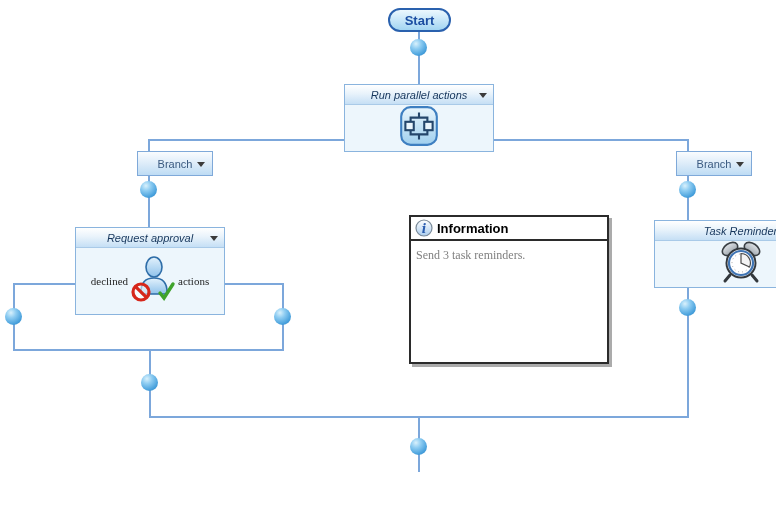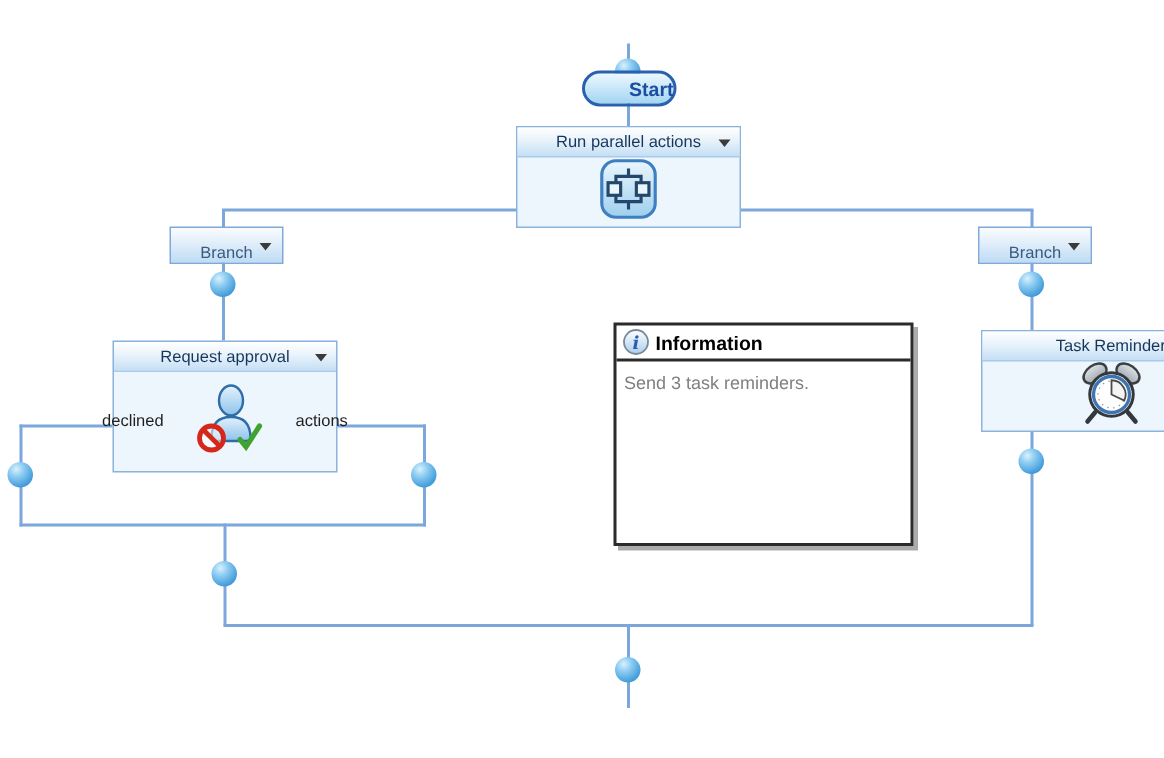--- a/index.html
+++ b/index.html
@@ -10,45 +10,45 @@
   .hline{height:2px;}
   .vline{width:2px;}
   
   .dot{position:absolute;width:17px;height:17px;border-radius:50%;
        background:radial-gradient(circle at 35% 28%, #D9F1FC 0%, #8FCDF2 30%, #47A0DC 70%, #2F80BF 100%);}
   
   .pill{position:absolute;width:63px;height:24px;box-sizing:border-box;
         border:2px solid #2A61AE;border-radius:13px;
         background:linear-gradient(#ECF8FE, #C4E5F8 55%, #A2D5F2);
         color:#1B4EA2;font-weight:bold;font-size:13px;
-        display:flex;align-items:center;justify-content:flex-end;margin-top:39px;}
+        display:flex;align-items:center;justify-content:center;}
   
   .activity{position:absolute;box-sizing:border-box;border:1px solid #8AB4DE;background:#EDF6FC;}
   .activity-header{height:20px;box-sizing:border-box;border-bottom:1px solid #A9CAE8;
         background:linear-gradient(#FFFFFF, #E9F3FB 45%, #C5DFF5);
         display:flex;align-items:center;justify-content:center;position:relative;
-        font-size:11px;color:#16365C;}
+        font-size:11px;color:#16365C;font-style:italic;}
   .activity-body{display:flex;align-items:center;justify-content:center;height:calc(100% - 20px);}
   .drop-arrow{position:absolute;right:6px;top:50%;margin-top:-2px;width:0;height:0;
         border-left:4px solid transparent;border-right:4px solid transparent;
         border-top:5px solid #3B3B3B;}
   
   .branch{position:absolute;width:76px;height:25px;box-sizing:border-box;
         border:1px solid #7FA9D9;
         background:linear-gradient(#FAFCFE, #DDECF9 50%, #BEDCF4);
-        display:flex;align-items:flex-end;justify-content:center;position:absolute;
-        font-size:11px;color:#3A5A80;}
+        display:flex;align-items:center;justify-content:center;position:absolute;
+        font-size:11px;color:#3A5A80;margin-left:24px;}
   .branch .drop-arrow{right:7px;}
   .outcome-label{font-size:11px;color:#1F1F1F;white-space:nowrap;}
   
   .info-box{position:absolute;left:409px;top:215px;width:200px;height:149px;box-sizing:border-box;
         background:#ffffff;border:2px solid #2B2B2B;box-shadow:3px 3px 0 #ABABAB;}
   .info-header{display:flex;align-items:center;gap:4px;padding:2px 4px;
         border-bottom:2px solid #2B2B2B;font-weight:bold;font-size:13px;color:#000;}
-  .info-body{padding:7px 5px;font-family:Liberation Sans, sans-serif;font-size:12px;color:#808080;}
+  .info-body{padding:7px 5px;font-family:Liberation Serif, serif;font-size:12px;color:#808080;}
 </style>
 </head>
 <body>
 
 <div class="canvas">
 
   <div class="vline" style="left:418px;top:29px;height:56px;"></div>
   <div class="hline" style="left:148px;top:139px;width:198px;"></div>
   <div class="hline" style="left:492px;top:139px;width:197px;"></div>
   <div class="vline" style="left:148px;top:140px;height:12px;"></div>
@@ -108,21 +108,21 @@
   <div class="branch" style="left:652px;top:151px;">
     <span>Branch</span>
     <span class="drop-arrow"></span>
   </div>
 
   <div class="activity" style="left:75px;top:227px;width:150px;height:88px;">
     <div class="activity-header">
       <span>Request approval</span>
       <span class="drop-arrow"></span>
     </div>
-    <div class="activity-body" style="gap:20px;">
+    <div class="activity-body" style="gap:1px;font-family:Liberation Serif, serif;">
       <span class="outcome-label">declined</span>
       <span>
         <svg width="48" height="46" viewBox="0 0 48 46">
           <defs>
             <linearGradient id="gper" x1="0" y1="0" x2="0" y2="1">
               <stop offset="0" stop-color="#E3F2FC"></stop>
                 <stop offset="1" stop-color="#8FC2EB"></stop>
             </linearGradient>
           </defs>
           <ellipse cx="25" cy="11" rx="8" ry="10" fill="url(#gper)" stroke="#2E6DA8" stroke-width="1.6"></ellipse>

